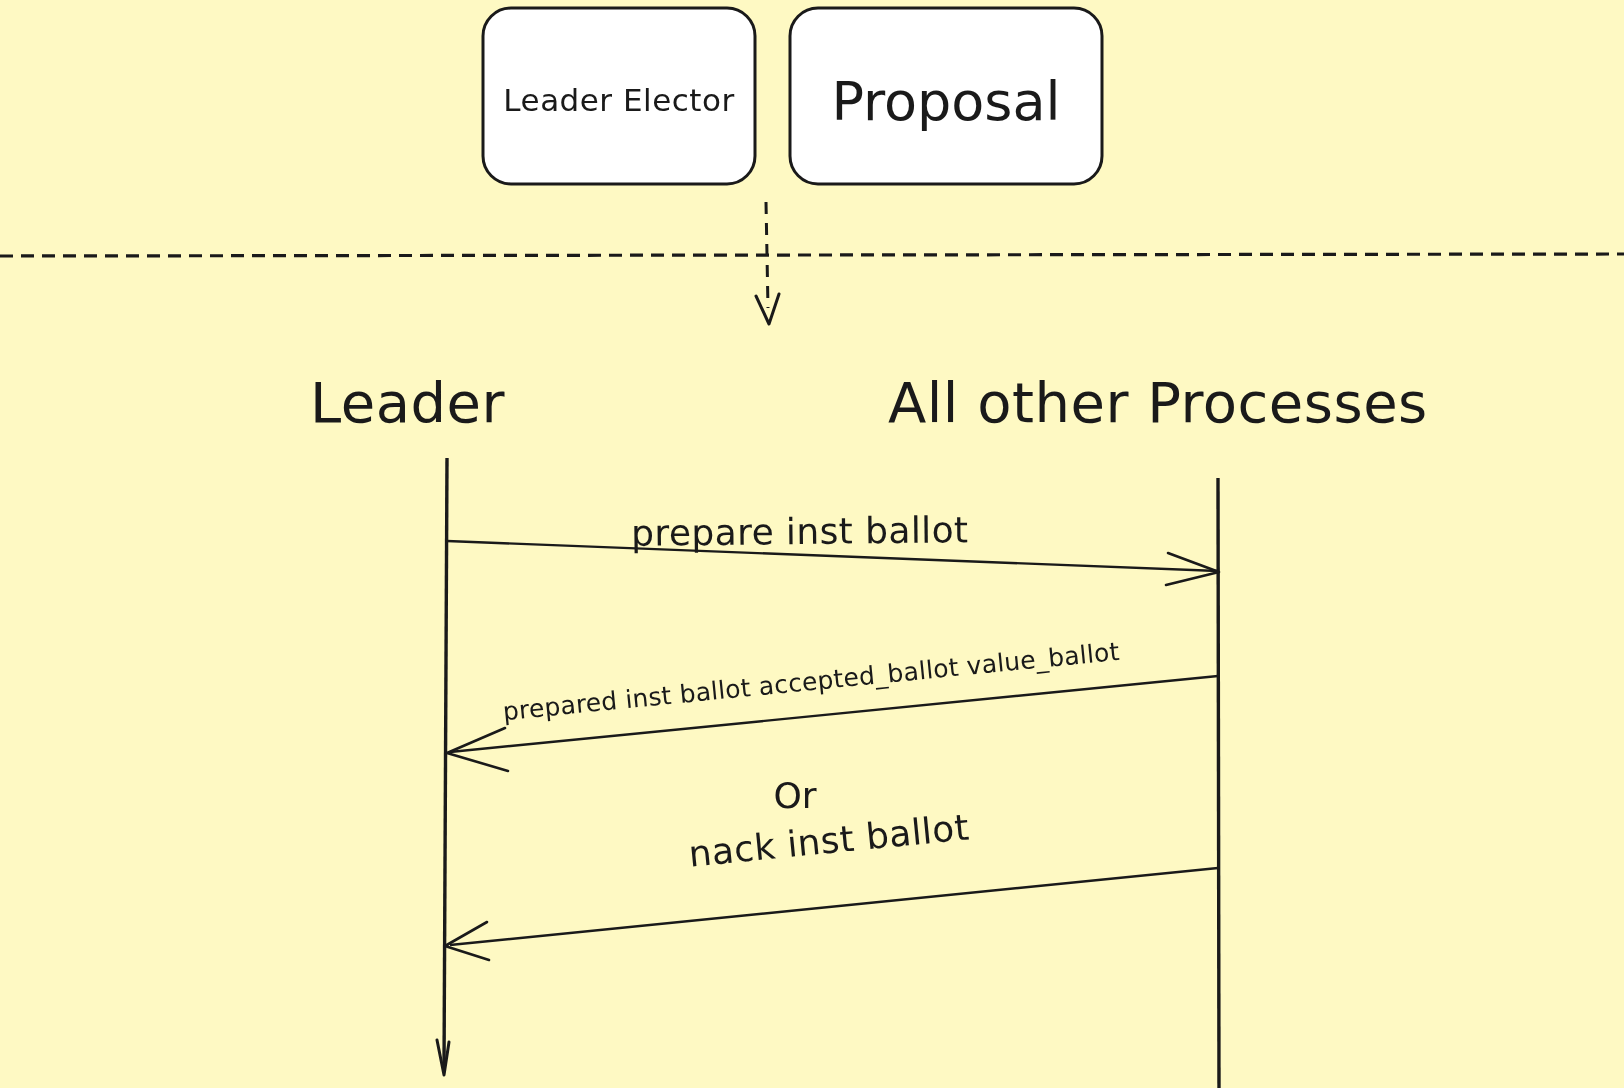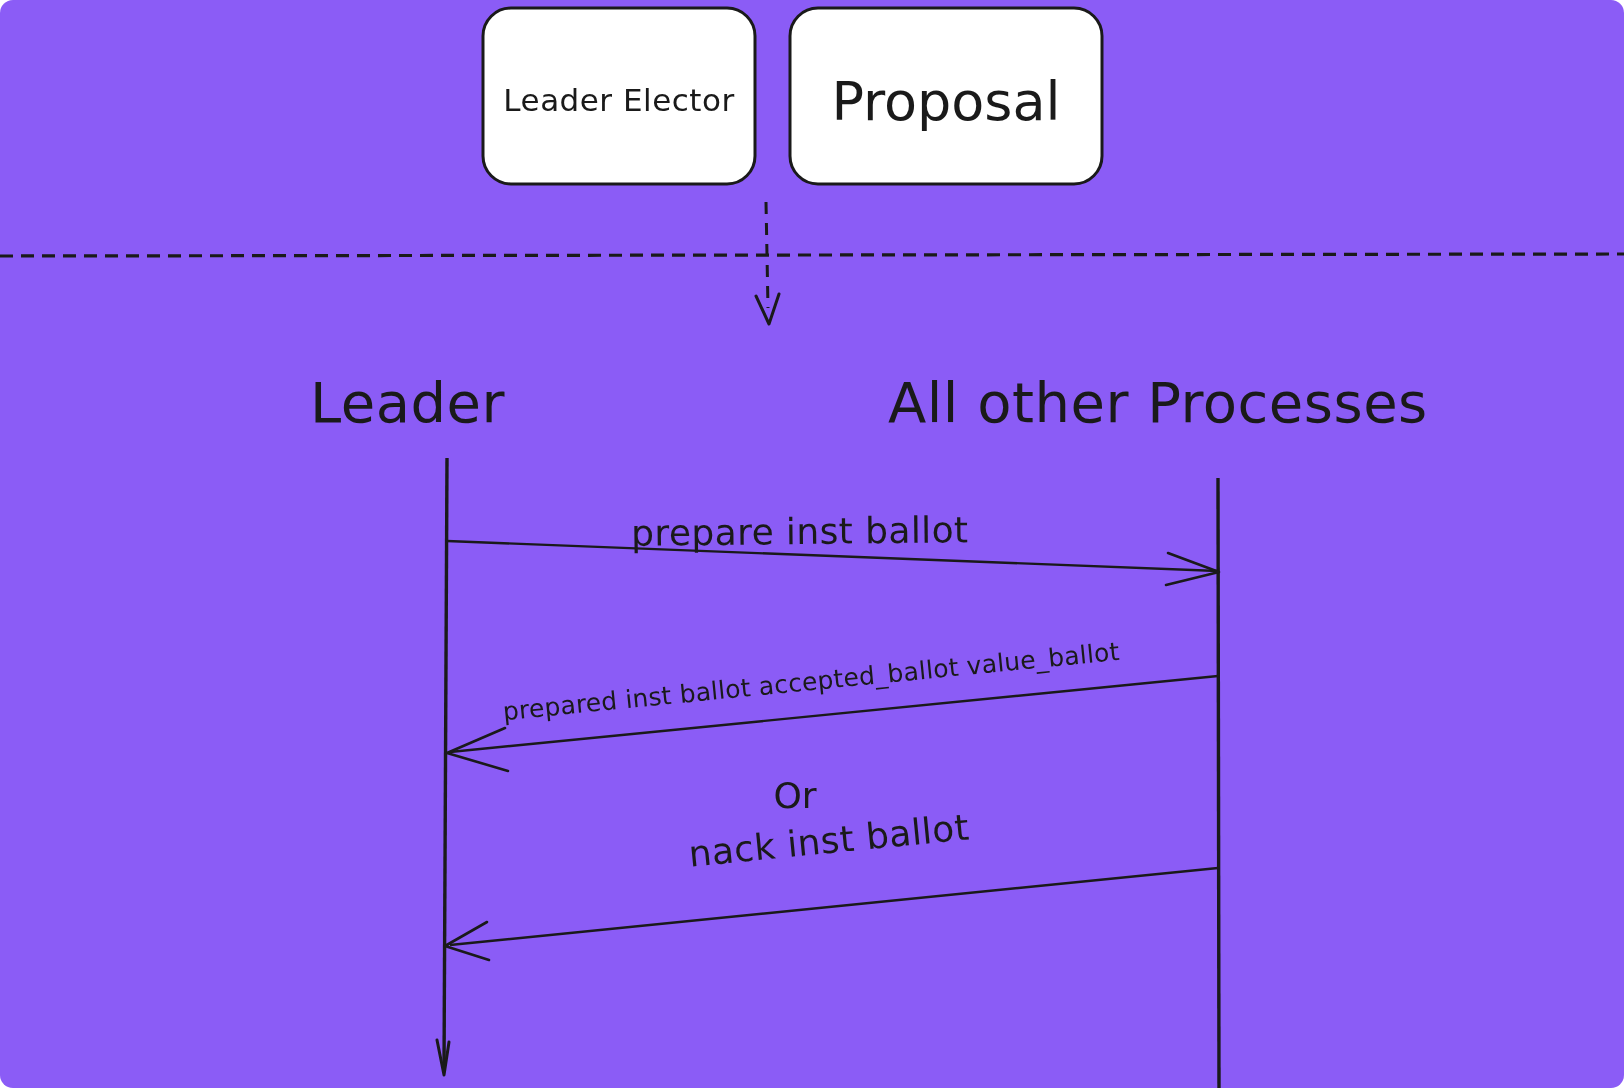--- a/index.html
+++ b/index.html
@@ -7,23 +7,22 @@
     padding: 0;
     background: #ffffff;
   }
   body {
     font-family: "DejaVu Sans", sans-serif;
   }
   #canvas {
     position: relative;
     width: 1624px;
     height: 1088px;
-    background: #8b5cf6;
+    background: #fef9c3;
     overflow: hidden;
-    border-radius: 13px;
   }
   #diagram-svg {
     position: absolute;
     left: 0;
     top: 0;
     width: 1624px;
     height: 1088px;
   }
   .node-box {
     fill: #ffffff;

